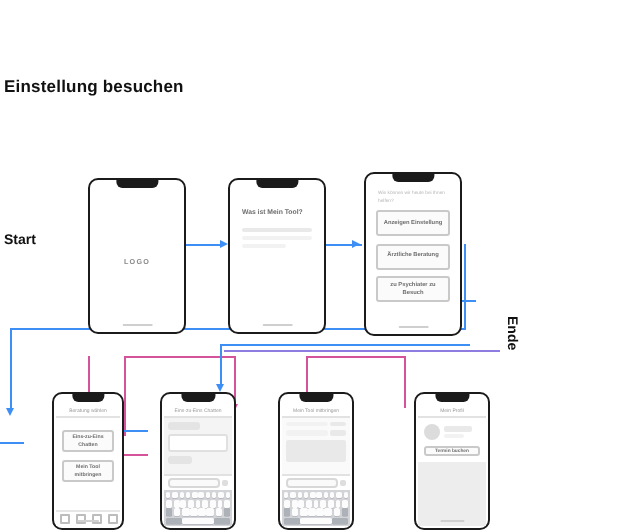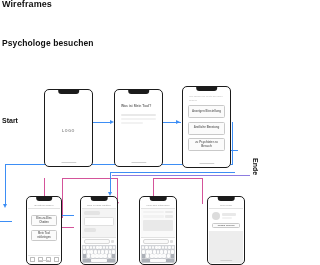--- a/index.html
+++ b/index.html
@@ -113,22 +113,21 @@
   }
   .tabdot{width:3px;height:3px;border:.4px solid #bdbdbd;border-radius:.5px;}
   .avatar{border-radius:50%;background:#dcdcdc;}
   .row{display:flex;align-items:center;}
 </style>
 </head>
 <body>
 
 <div class="canvas">
 
-  <div class="h-main">Wireframes</div>
-  <div class="h-sub">Psychologe besuchen</div>
+  <div class="h-sub">Einstellung besuchen</div>
   <div class="lbl-start">Start</div>
   <div class="lbl-end">Ende</div>
 
   <div class="conn" style="left:93px;top:122px;width:18px;height:1.3px;"></div>
   <div class="arrow right" style="left:110px;top:119.8px;"></div>
 
   <div class="conn" style="left:163px;top:122px;width:18px;height:1.3px;"></div>
   <div class="arrow right" style="left:176px;top:119.8px;"></div>
 
   <div class="conn" style="left:232px;top:122px;width:1.3px;height:43px;"></div>

